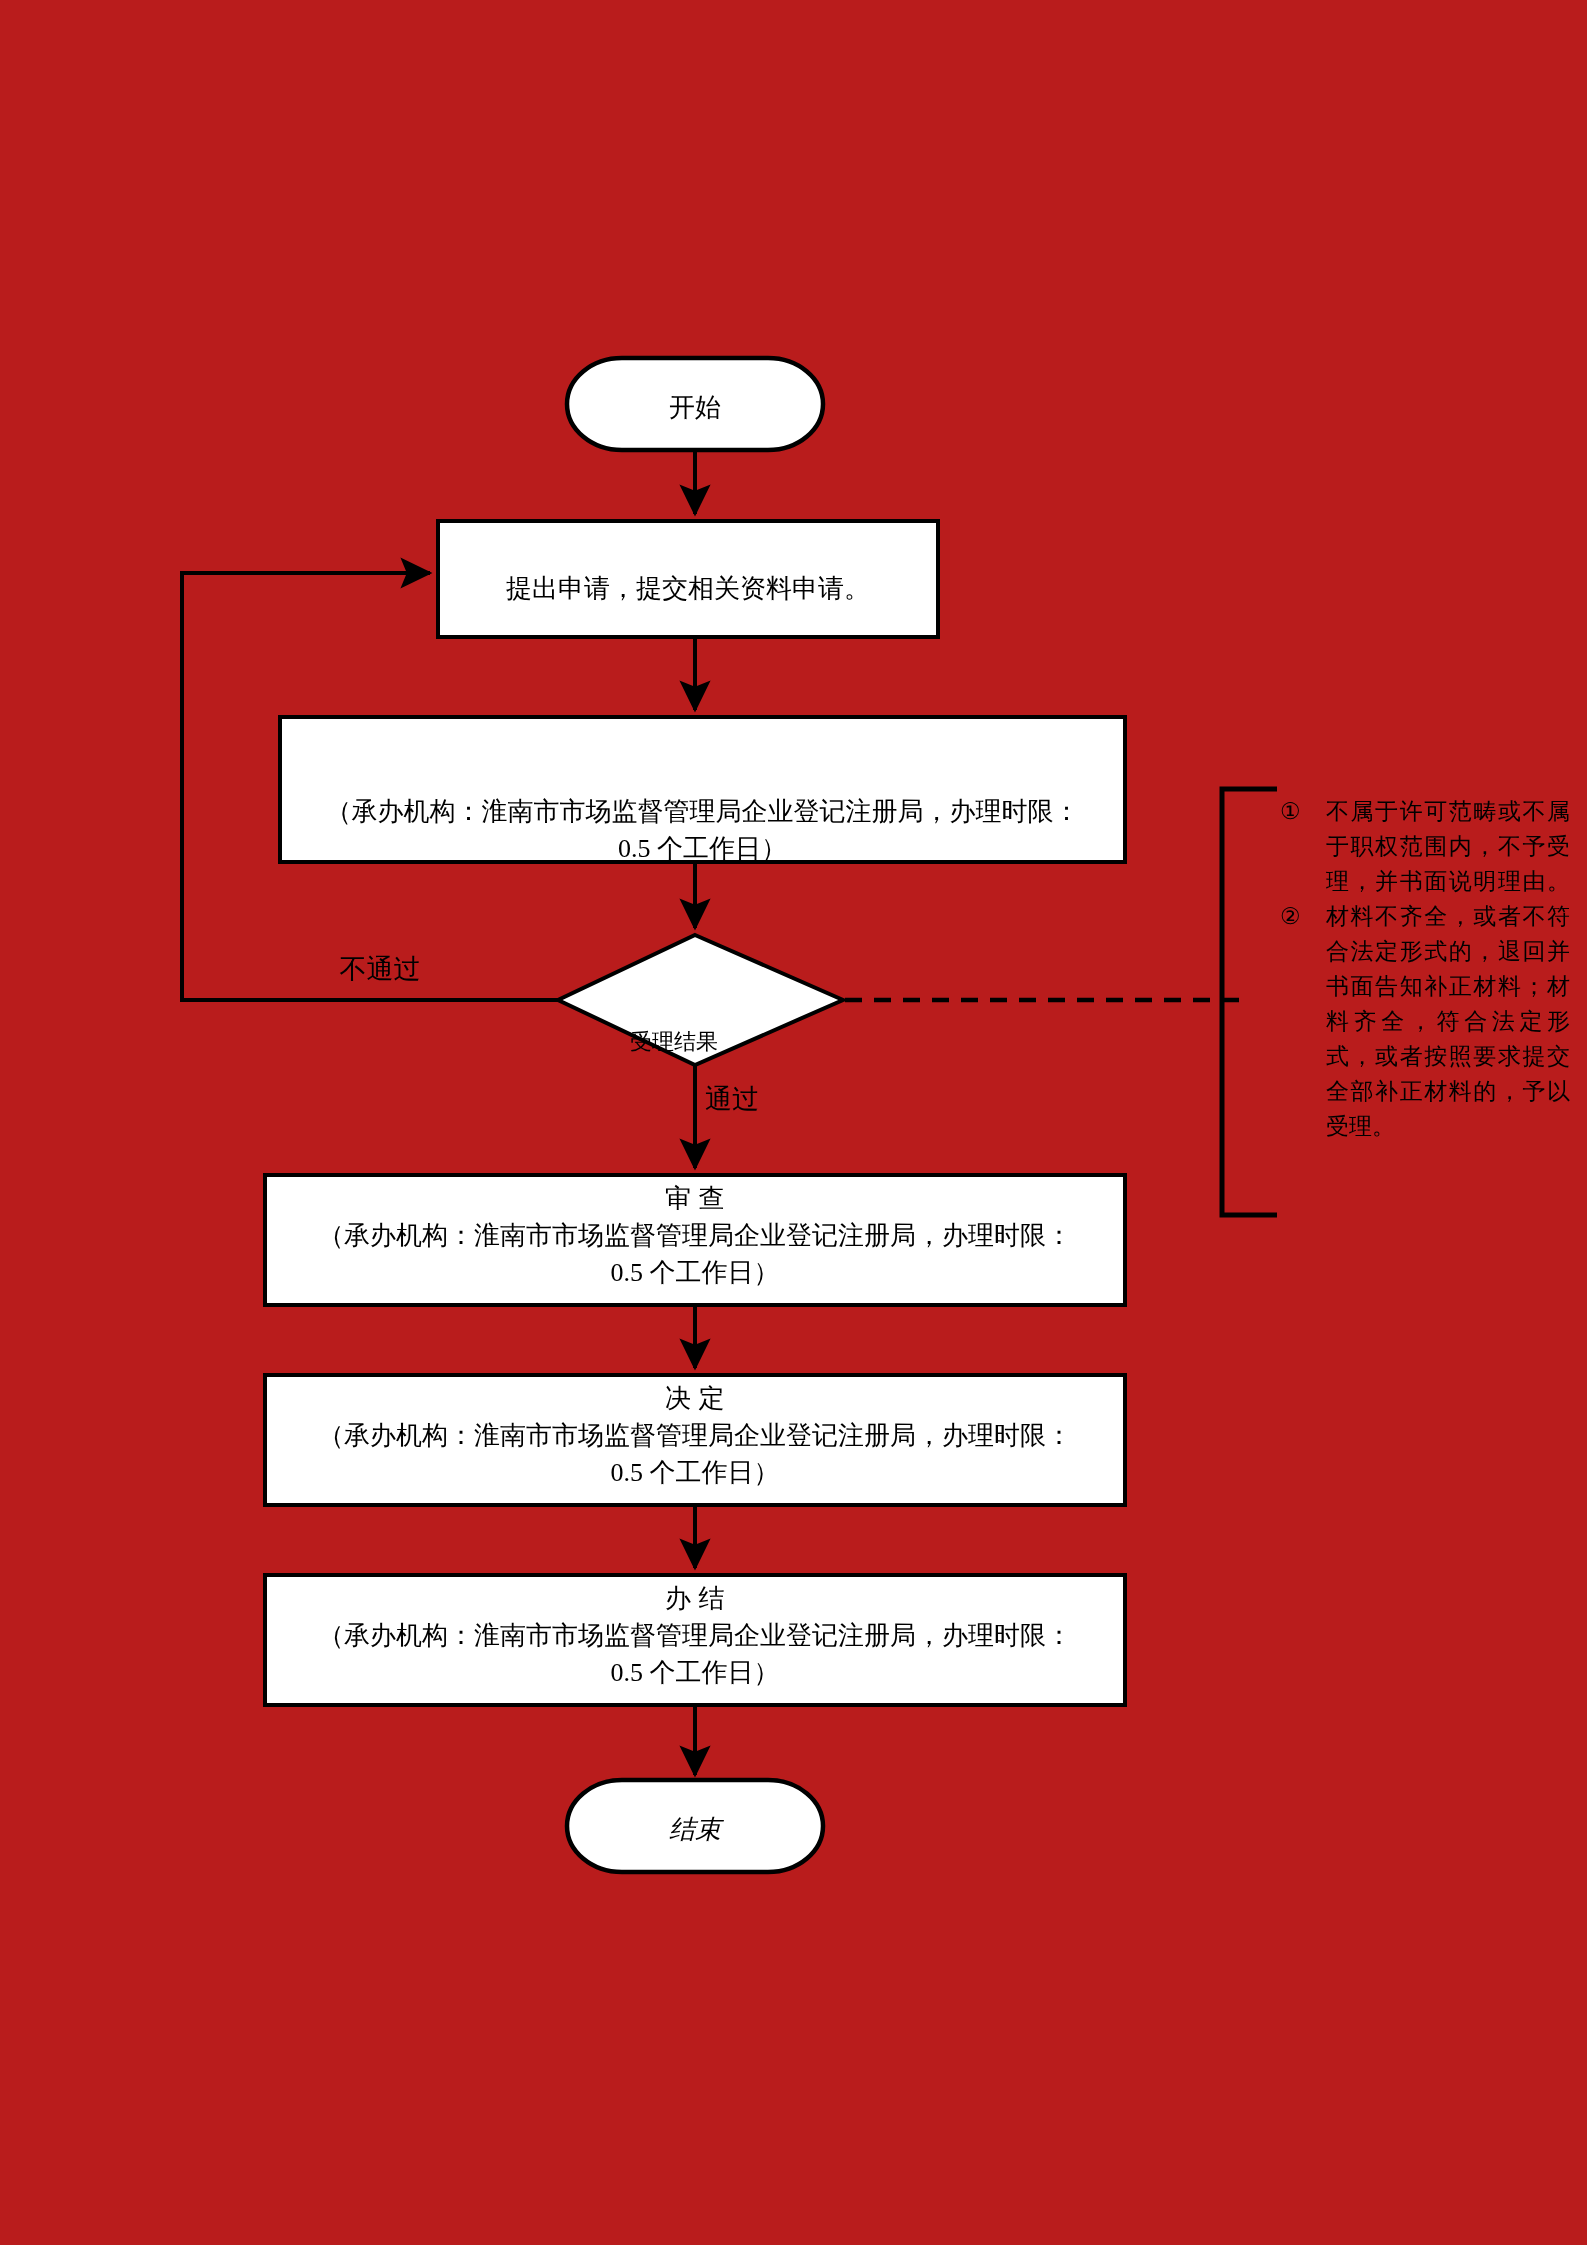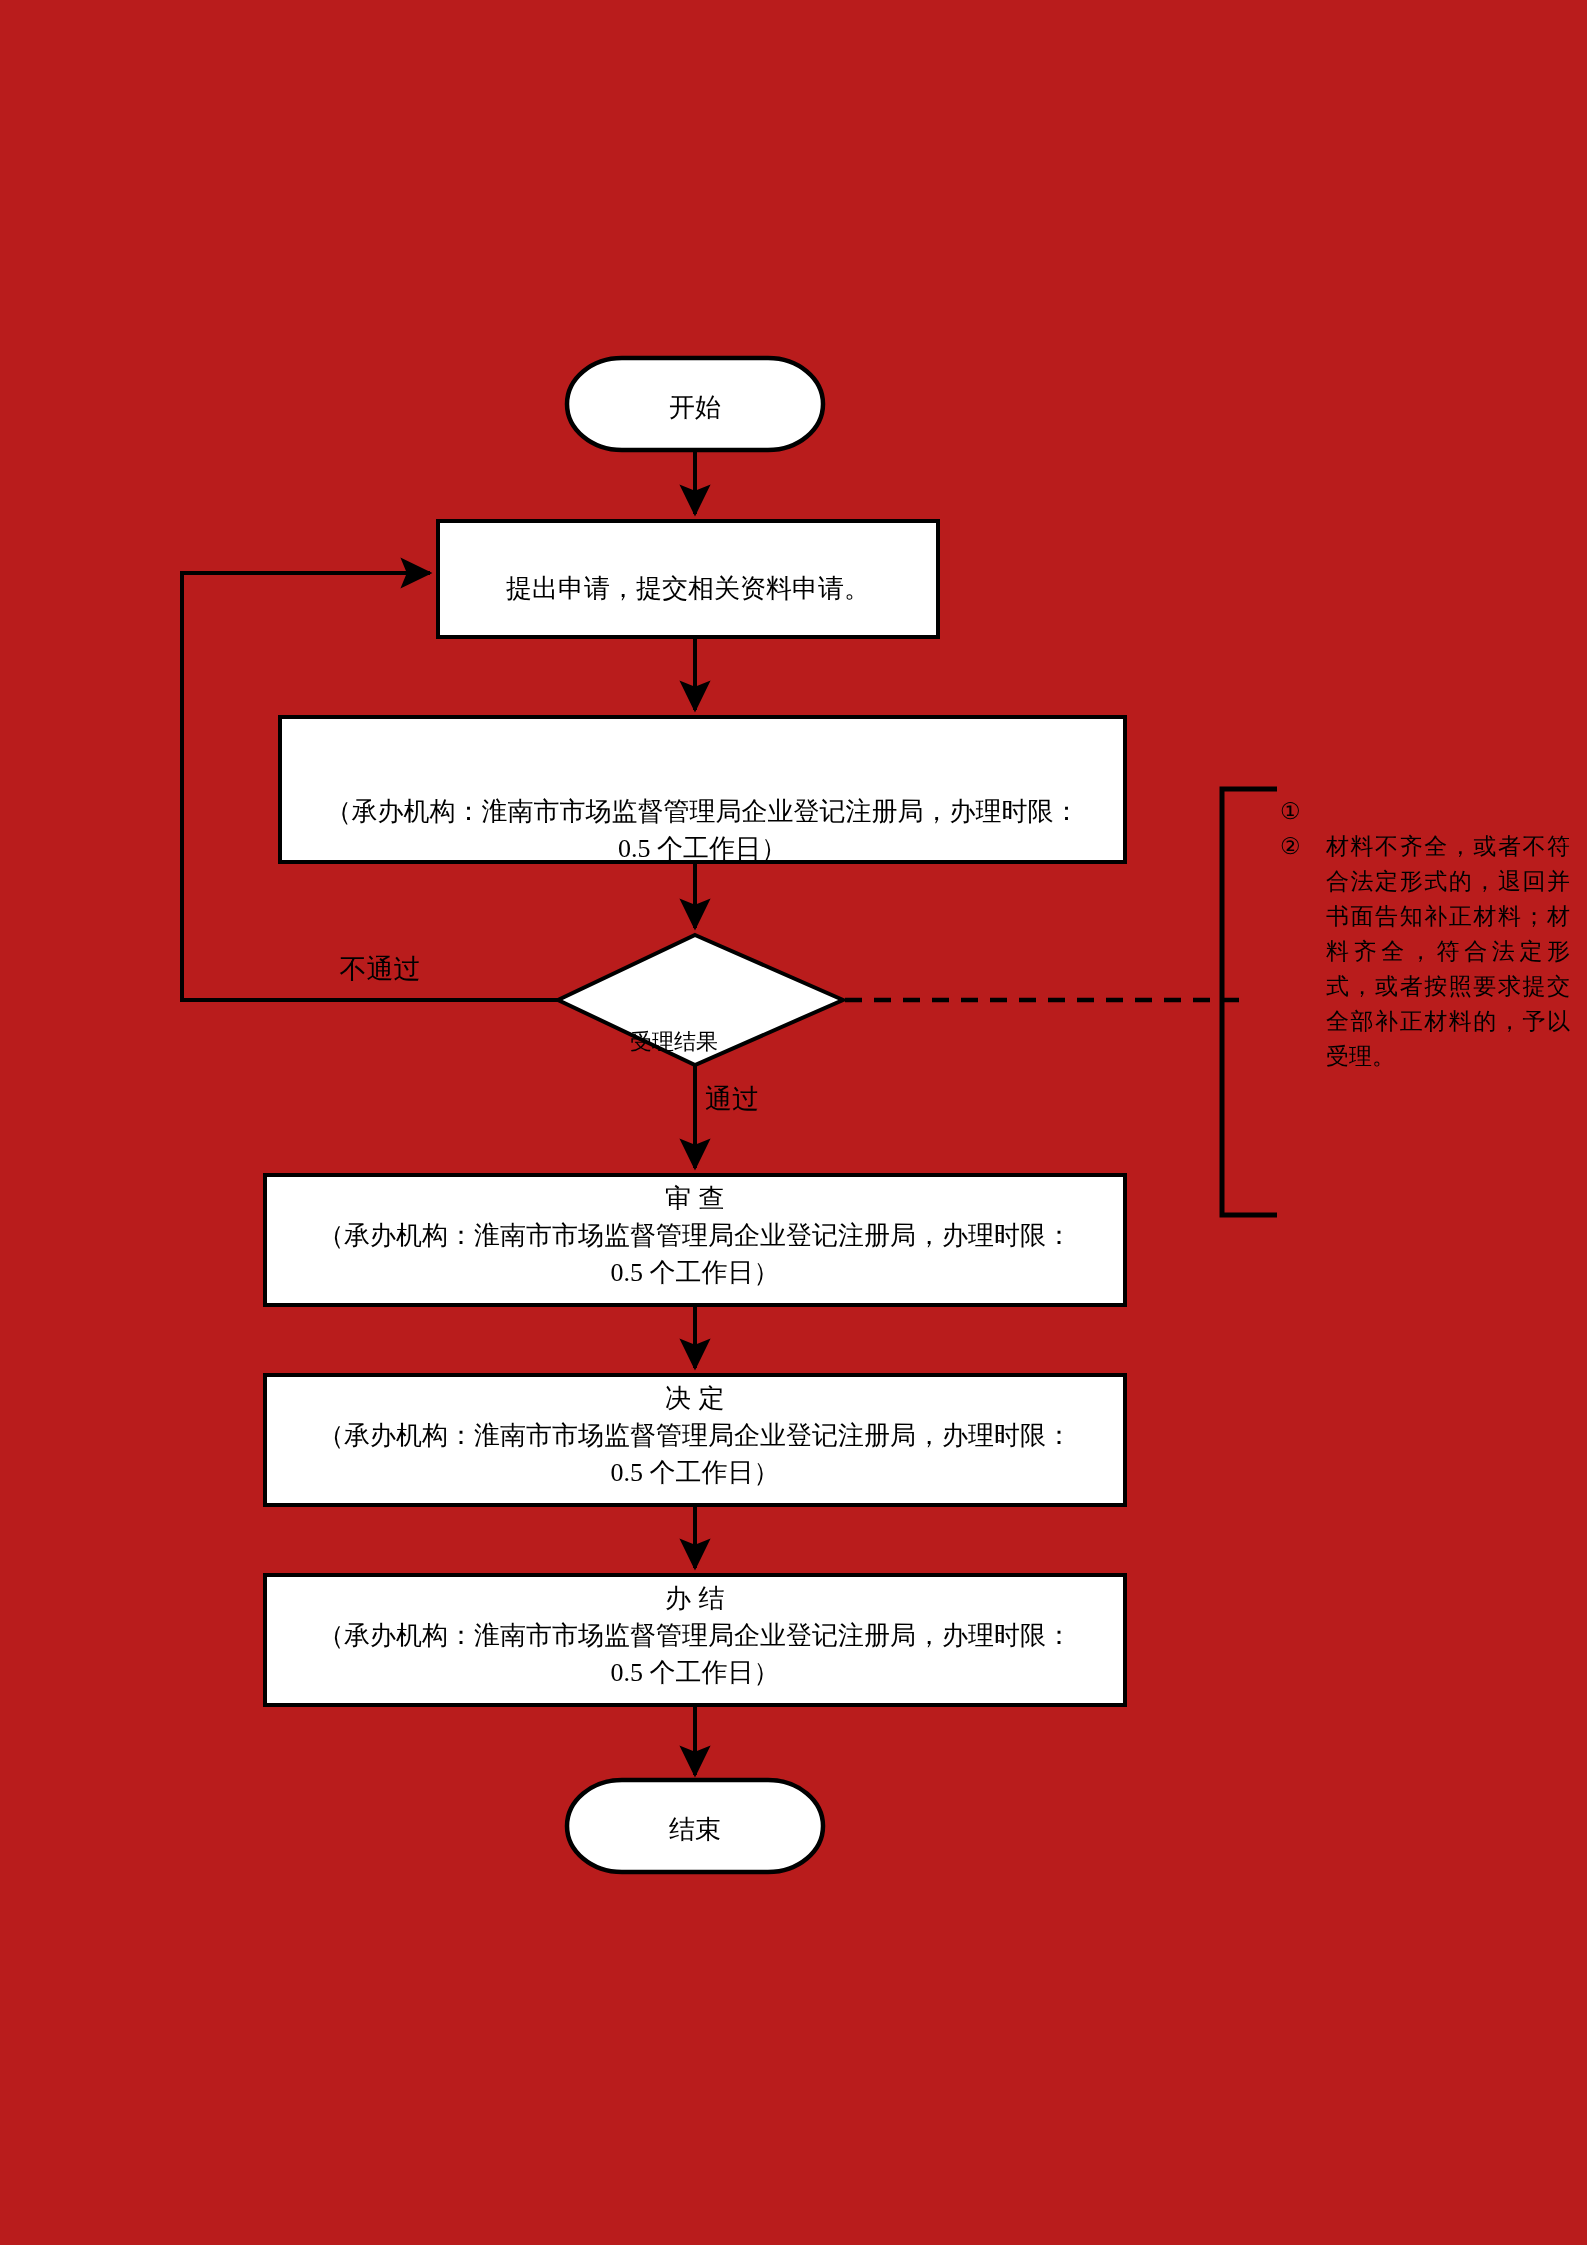--- a/index.html
+++ b/index.html
@@ -177,25 +177,26 @@
   <div class="tx node-sub" style="left:265px; top:1256px; width:860px;">0.5 个工作日）</div>
 
   <div class="tx node-title" style="left:265px; top:1382px; width:860px;">决  定</div>
   <div class="tx node-sub" style="left:265px; top:1419px; width:860px;">（承办机构：淮南市市场监督管理局企业登记注册局，办理时限：</div>
   <div class="tx node-sub" style="left:265px; top:1456px; width:860px;">0.5 个工作日）</div>
 
   <div class="tx node-title" style="left:265px; top:1582px; width:860px;">办  结</div>
   <div class="tx node-sub" style="left:265px; top:1619px; width:860px;">（承办机构：淮南市市场监督管理局企业登记注册局，办理时限：</div>
   <div class="tx node-sub" style="left:265px; top:1656px; width:860px;">0.5 个工作日）</div>
 
-  <div class="tx term-label" style="left:567px; top:1813px; width:256px;">结束</div>
+  <div class="tx term-label" style="left:567px; top:1813px; width:256px;font-style:italic;">结束</div>
 
   <div class="note-wrap">
     <div class="note-item">
       <span class="note-marker">①</span>
+      <span class="note-text">不属于许可范畴或不属于职权范围内，不予受理，并书面说明理由。</span>
     </div>
     <div class="note-item">
       <span class="note-marker">②</span>
       <span class="note-text last-left">材料不齐全，或者不符合法定形式的，退回并书面告知补正材料；材料齐全，符合法定形式，或者按照要求提交全部补正材料的，予以受理。</span>
     </div>
   </div>
 
 </div>
 
 </body></html>

